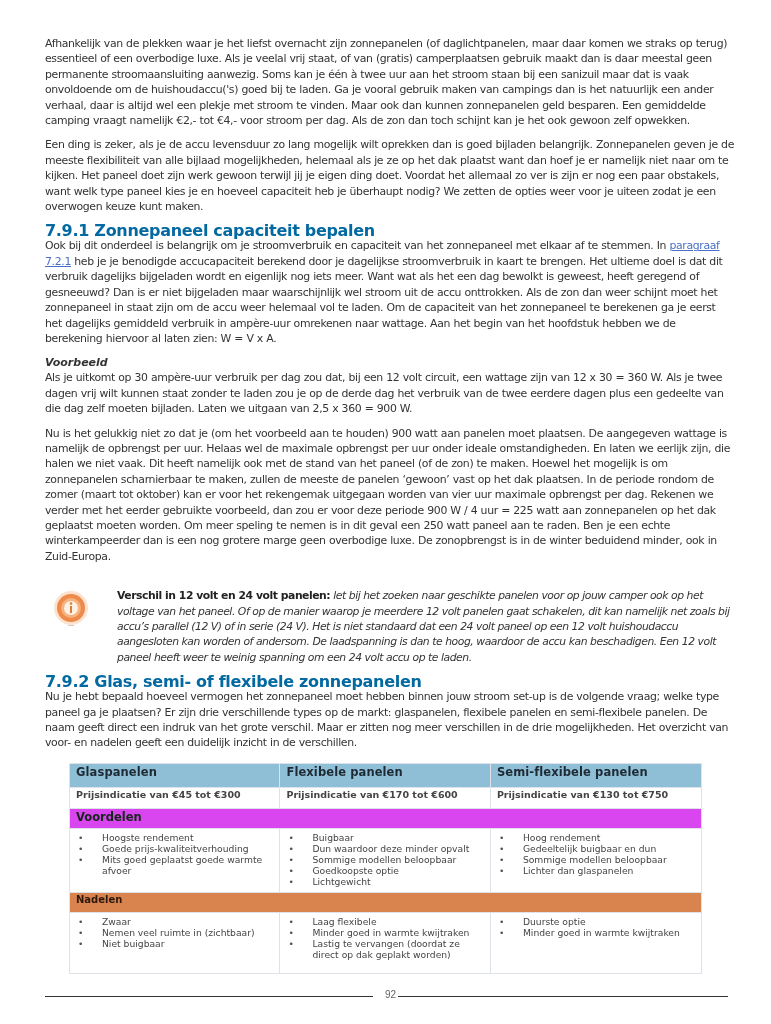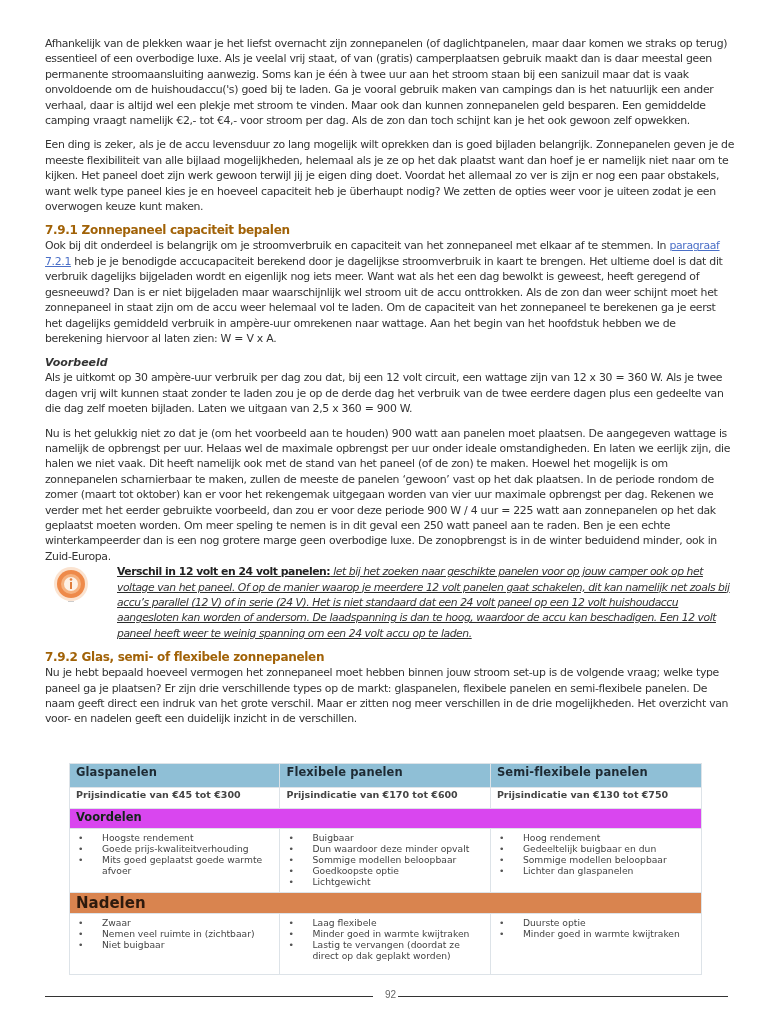--- a/index.html
+++ b/index.html
@@ -9,36 +9,36 @@
       color: #2b2b2b;
     }
     .page { position: absolute; left: 45px; top: 36px; width: 690px; }
     h2.h1 {
       font-family: "DejaVu Sans", sans-serif;
       font-size: 14.5px; font-weight: bold; margin: 0 0 0 0; line-height: 19px; color: #1a1a1a;
       letter-spacing: -0.3px;
     }
     h3.h2 {
       font-family: "DejaVu Sans", sans-serif;
-      font-size: 12px; font-weight: bold; margin: 0; line-height: 15px; color: #a16207;
+      font-size: 16px; font-weight: bold; margin: 0; line-height: 15px; color: #0369a1;
       letter-spacing: -0.3px;
     }
     p.body {
       font-family: "DejaVu Sans", sans-serif;
       font-size: 10.9px; line-height: 15.4px; margin: 0; color: #333;
       letter-spacing: -0.35px; word-spacing: 0.2px;
     }
     .gap { height: 9px; }
     .italic-head {
       font-family: "DejaVu Sans", sans-serif;
       font-size: 11px; font-style: italic; font-weight: bold; line-height: 15px; color: #333;
     }
     a.link { color: #4a6fc7; text-decoration: underline; }
     .tip {
-      position: relative; margin-top: 0; padding-left: 72px; padding-right: 0; text-decoration: underline;
+      position: relative; margin-top: 24px; padding-left: 72px; padding-right: 0;
     }
     .tip-icon {
       position: absolute; left: 8px; top: 2px; width: 36px; height: 36px;
     }
     .tip-text {
       font-family: "DejaVu Sans", sans-serif;
       font-size: 10.8px; line-height: 15.4px; color: #333; letter-spacing: -0.45px;
     }
     .tip-text b { font-style: normal; color: #222; }
     .tip-text i { font-style: italic; }
@@ -51,21 +51,21 @@
     .col-head td {
       background: #8fbfd6; font-weight: bold; font-size: 11.5px; color: #1d2a33;
       height: 21px; vertical-align: middle; letter-spacing: 0.1px;
     }
     .price td { font-size: 9.5px; height: 18px; vertical-align: middle; color: #444; font-weight: bold; }
     .sec-pros td {
       background: #d946ef; font-weight: bold; font-size: 11.5px; color: #13261a; height: 17px;
       vertical-align: middle; border-color: #4a9167;
     }
     .sec-cons td {
-      background: #d9844f; font-weight: bold; font-size: 15px; color: #2d1a0d; height: 17px;
+      background: #d9844f; font-weight: bold; font-size: 10px; color: #2d1a0d; height: 17px;
       vertical-align: middle; border-color: #d9844f;
     }
     ul.blist { list-style: none; margin: 2px 0 4px 0; padding: 0; }
     ul.blist li {
       position: relative; padding-left: 26px; font-size: 9.2px; line-height: 11px; color: #444;
     }
     ul.blist li::before {
       content: "•"; position: absolute; left: 2px; top: 0; color: #555;
     }
     .pros-row td { height: 58px; }

